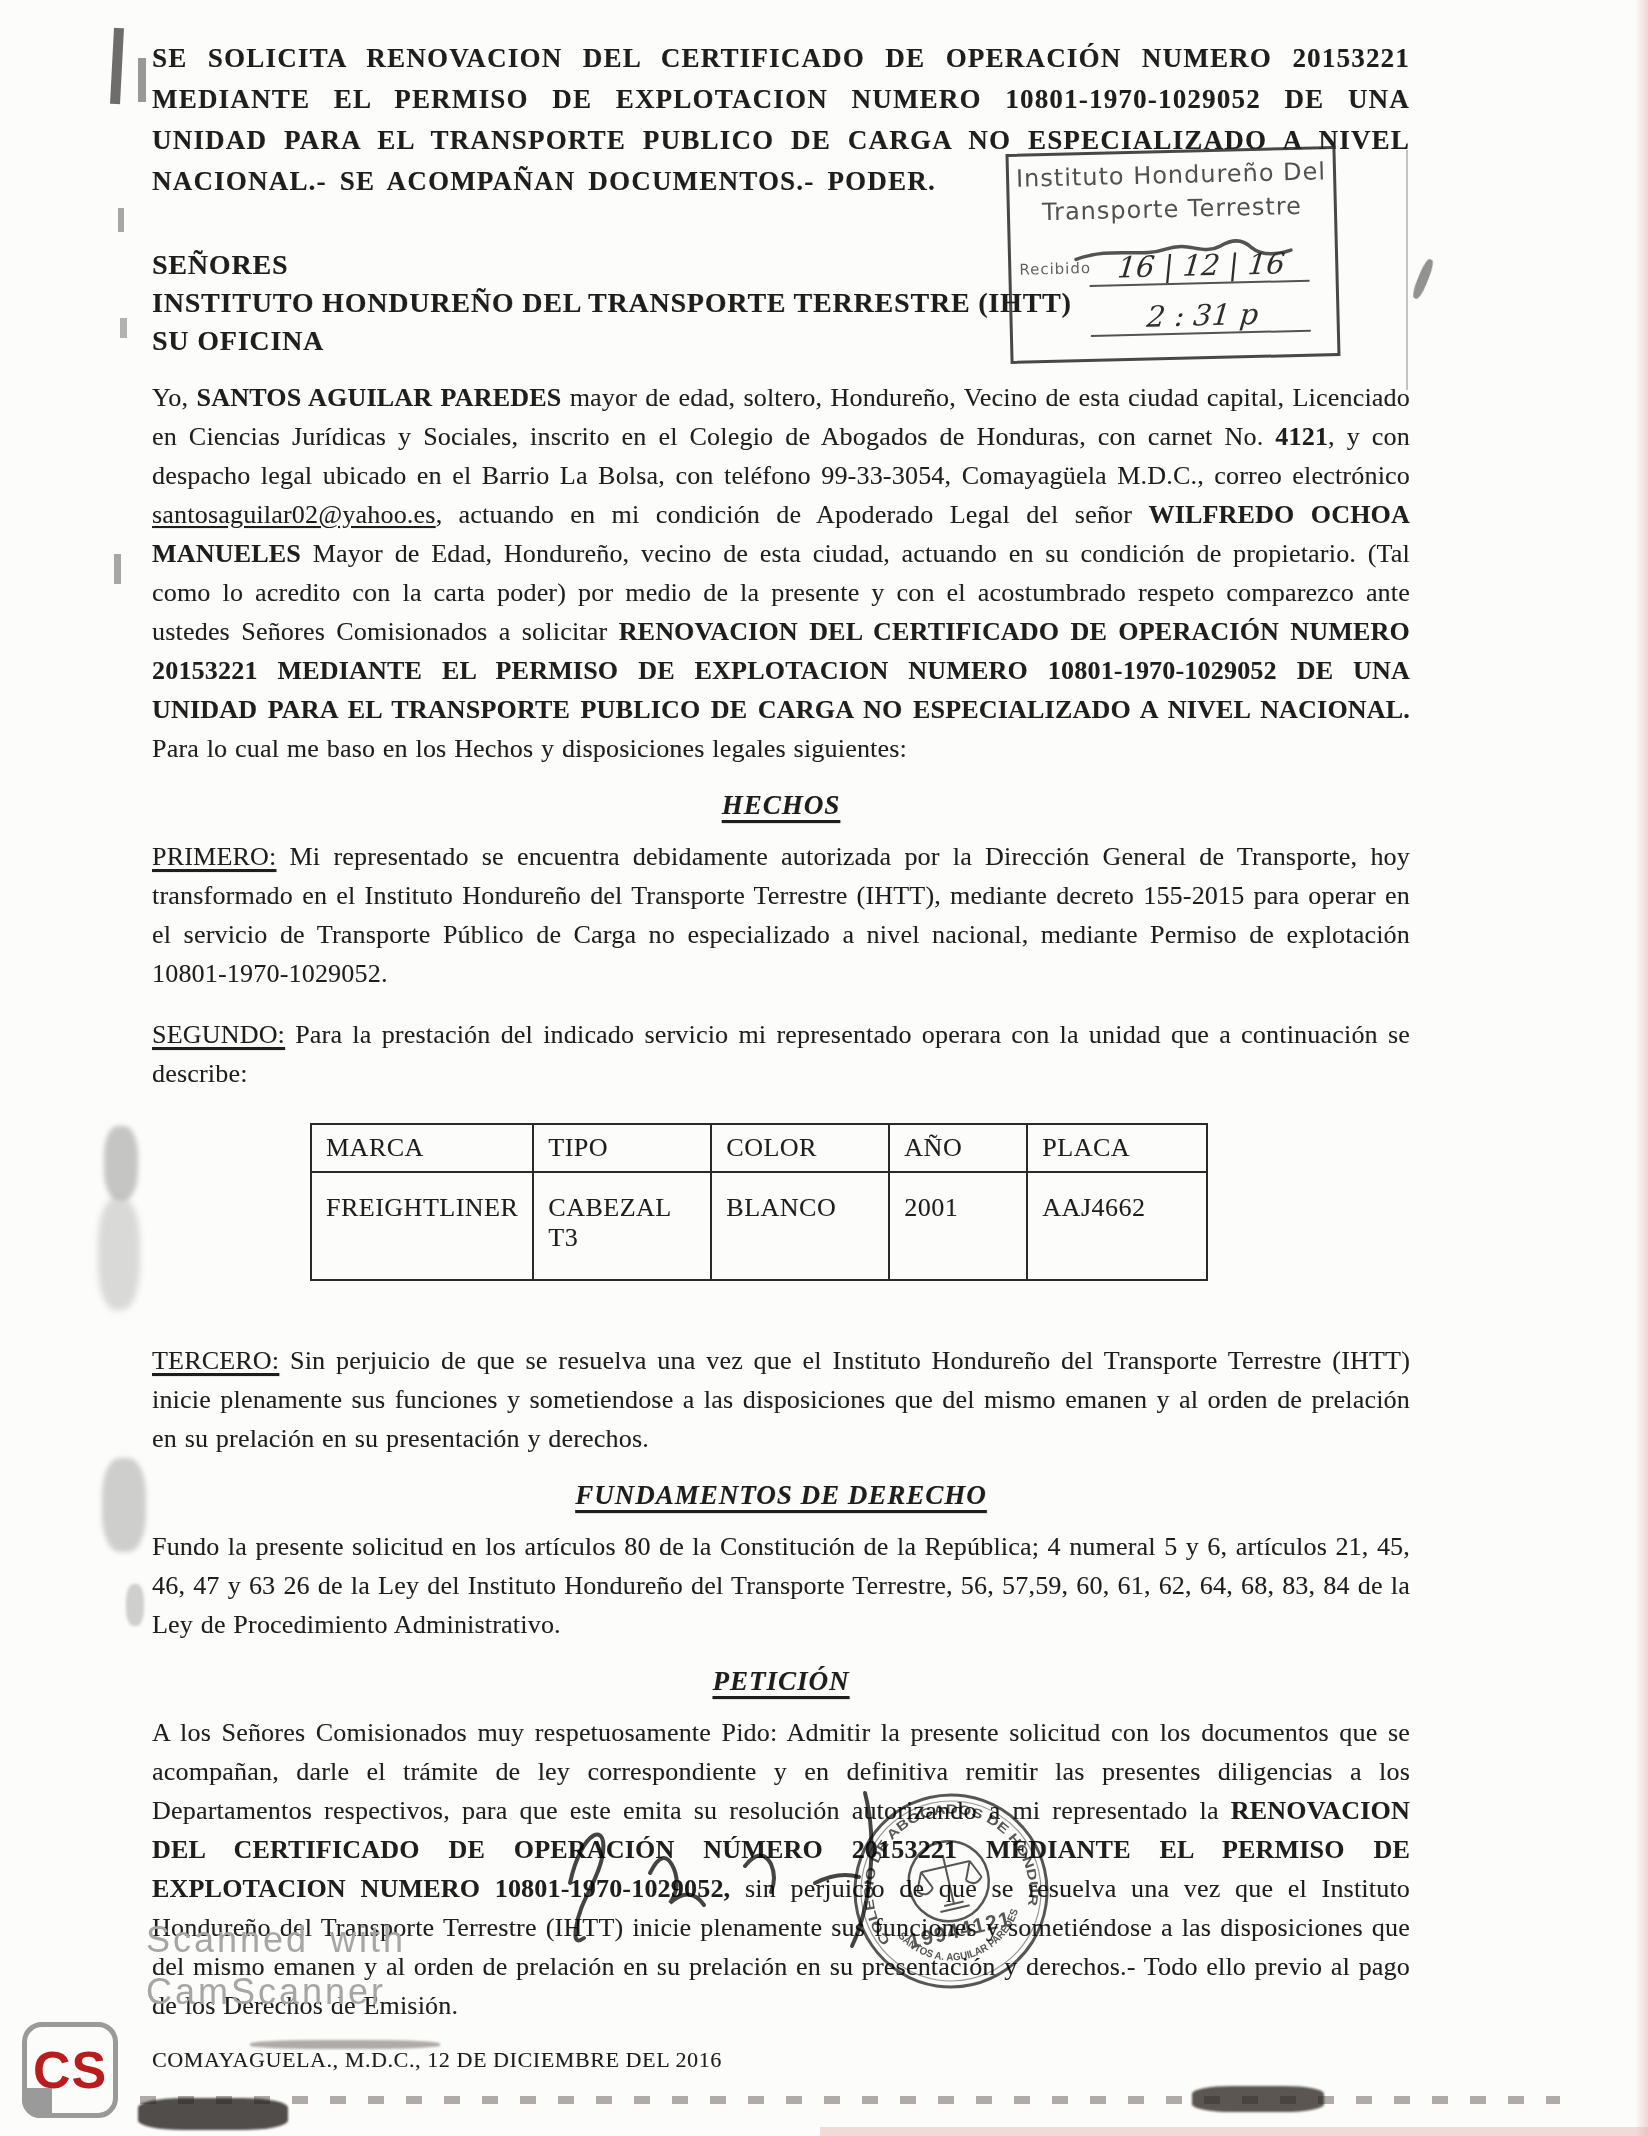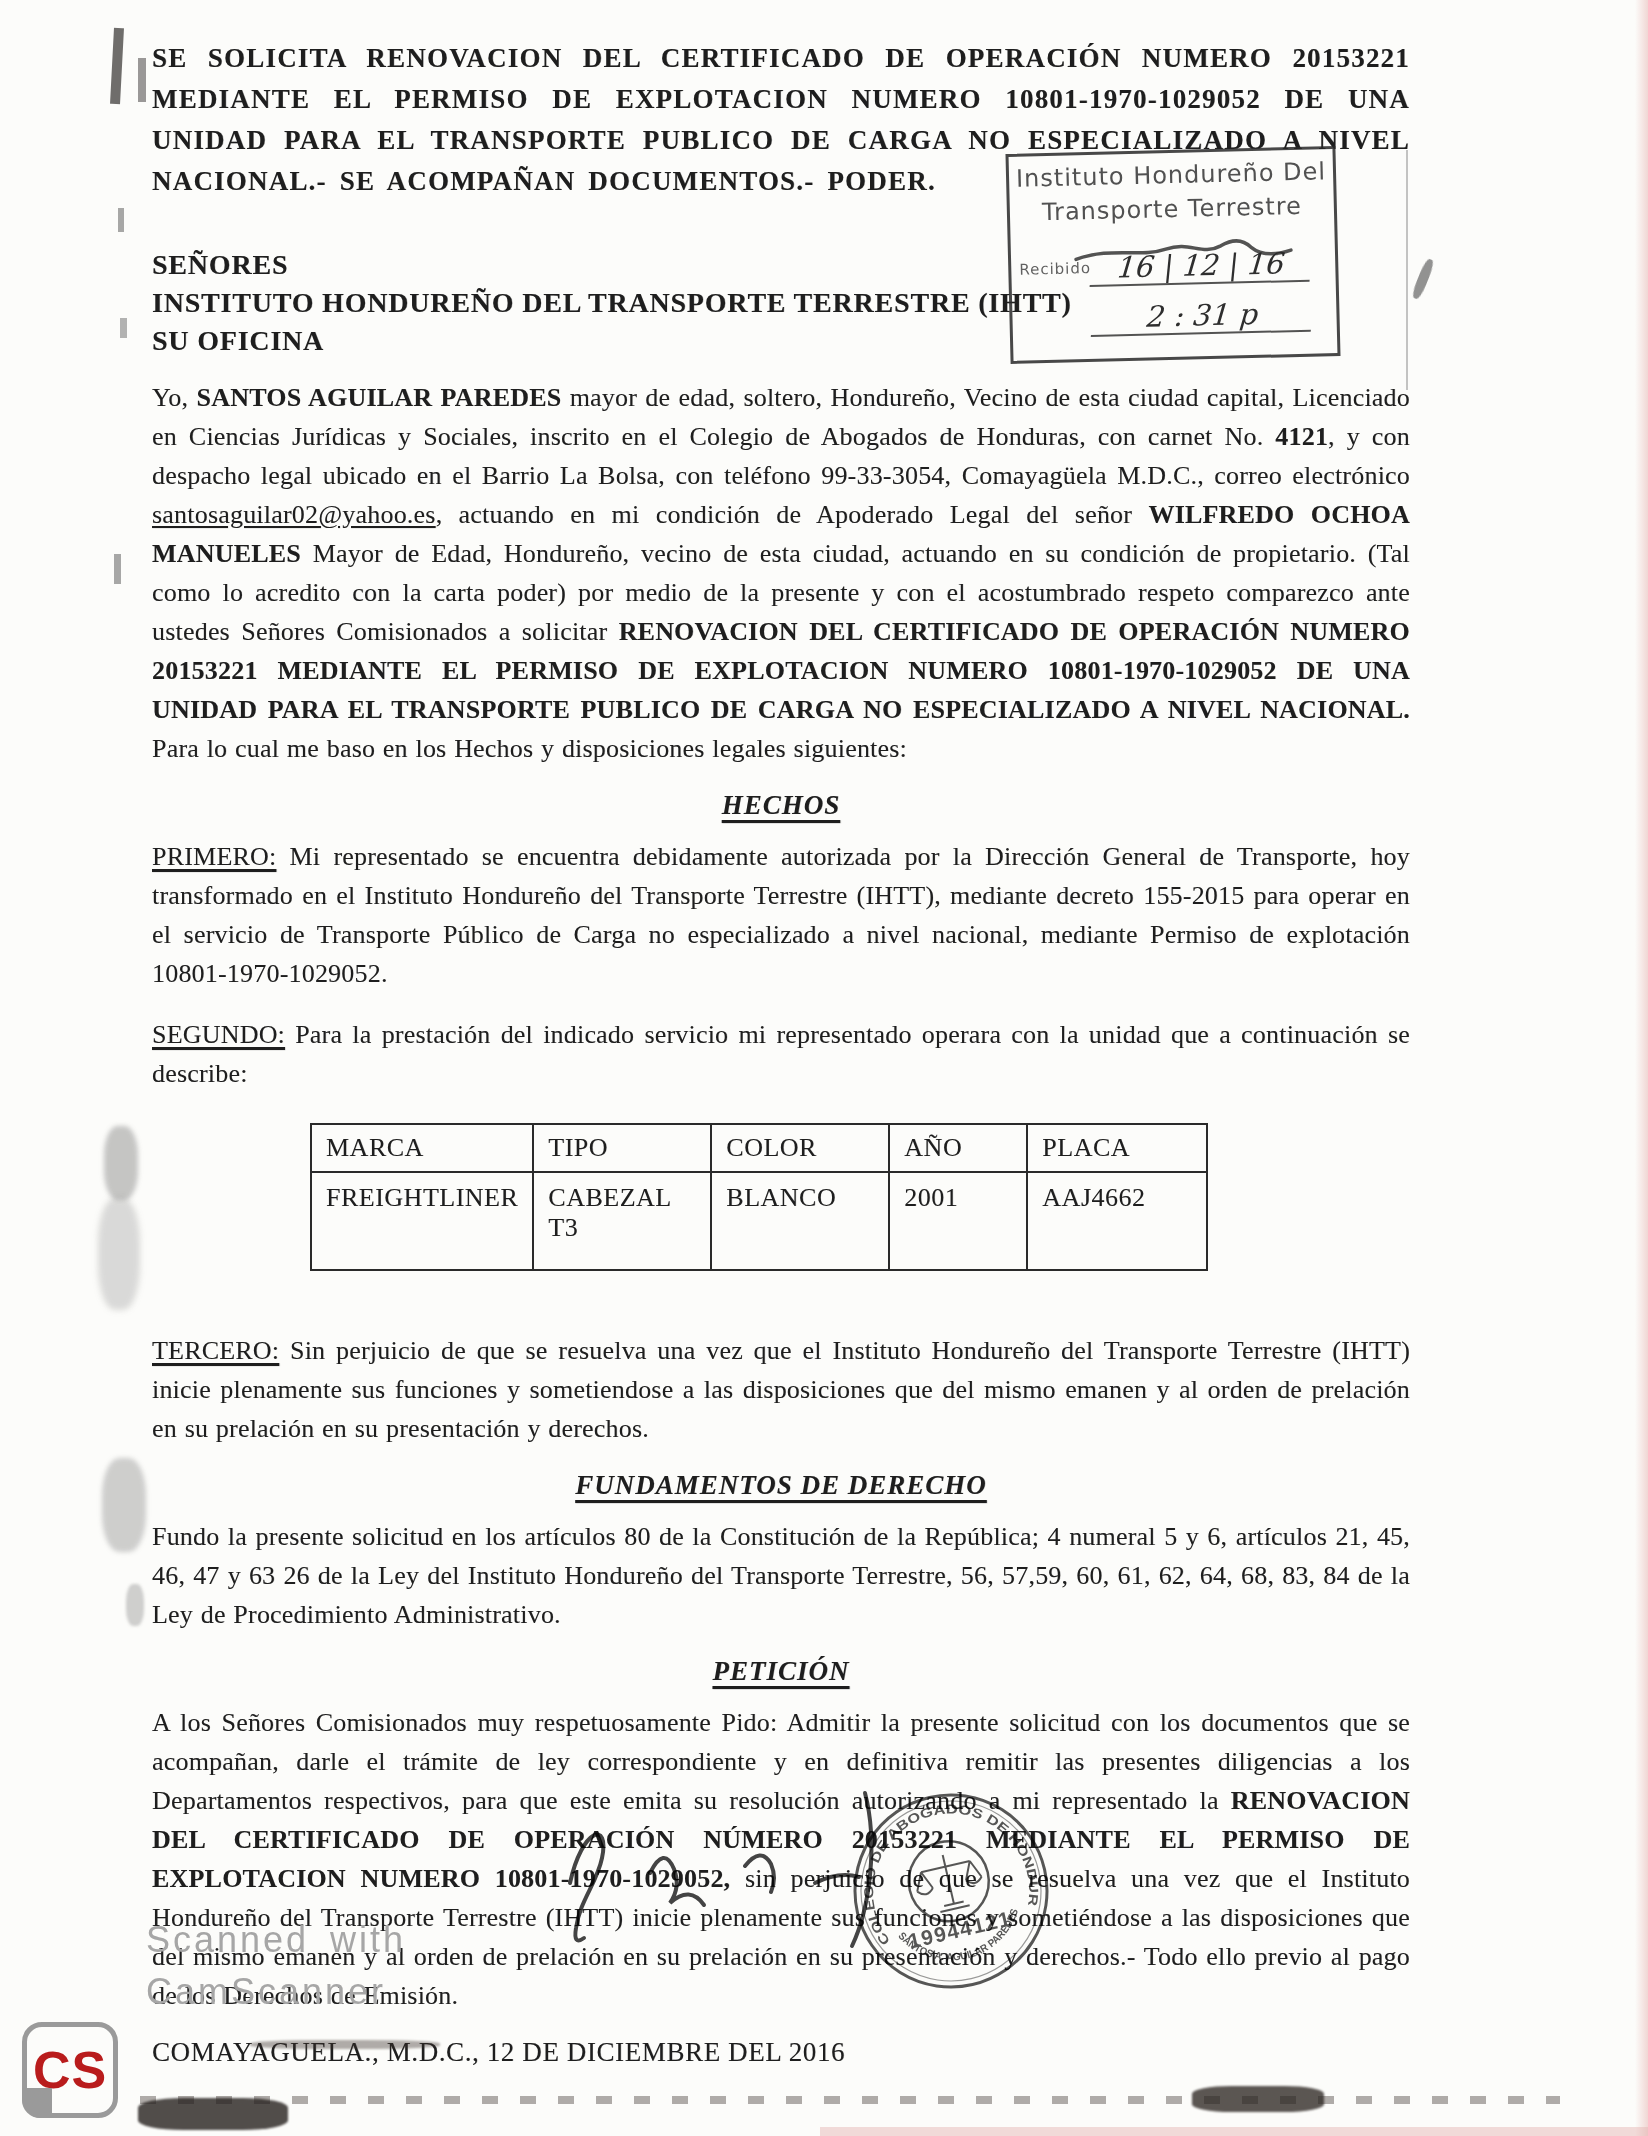--- a/index.html
+++ b/index.html
@@ -42,24 +42,24 @@
     text-align:center;font-weight:bold;font-size:27px;letter-spacing:1px;
     text-decoration:underline;text-underline-offset:6px;text-decoration-thickness:2.5px;
     margin:6px 0 16px 0;text-shadow:.4px .4px .3px rgba(20,20,20,.3);font-style:italic;
   }
   table.vehicle{border-collapse:collapse;margin:30px 0 60px 158px;}
   table.vehicle td{
     border:2.5px solid #2a2a2a;font-size:26px;letter-spacing:.5px;
     padding:8px 14px;vertical-align:top;
     text-shadow:.3px .3px .2px rgba(20,20,20,.25);
   }
-  table.vehicle tr.data td{padding:10px 14px 26px 14px;}
+  table.vehicle tr.data td{padding:20px 14px 26px 14px;}
   .c-marca{width:188px}.c-tipo{width:148px}.c-color{width:148px}.c-ano{width:108px}.c-placa{width:150px}
 
-  .dateline{font-size:27px;letter-spacing:.6px;
+  .dateline{font-size:22px;letter-spacing:.6px;
     text-shadow:.4px .4px .3px rgba(20,20,20,.3);}
 
   
   .stamp-box{
     position:absolute;left:1008px;top:150px;width:324px;height:204px;
     border:3px solid rgba(40,40,40,.85);
     transform:rotate(-1.4deg);
     font-family:"DejaVu Sans", sans-serif;
     color:#3a3a3a;
   }

